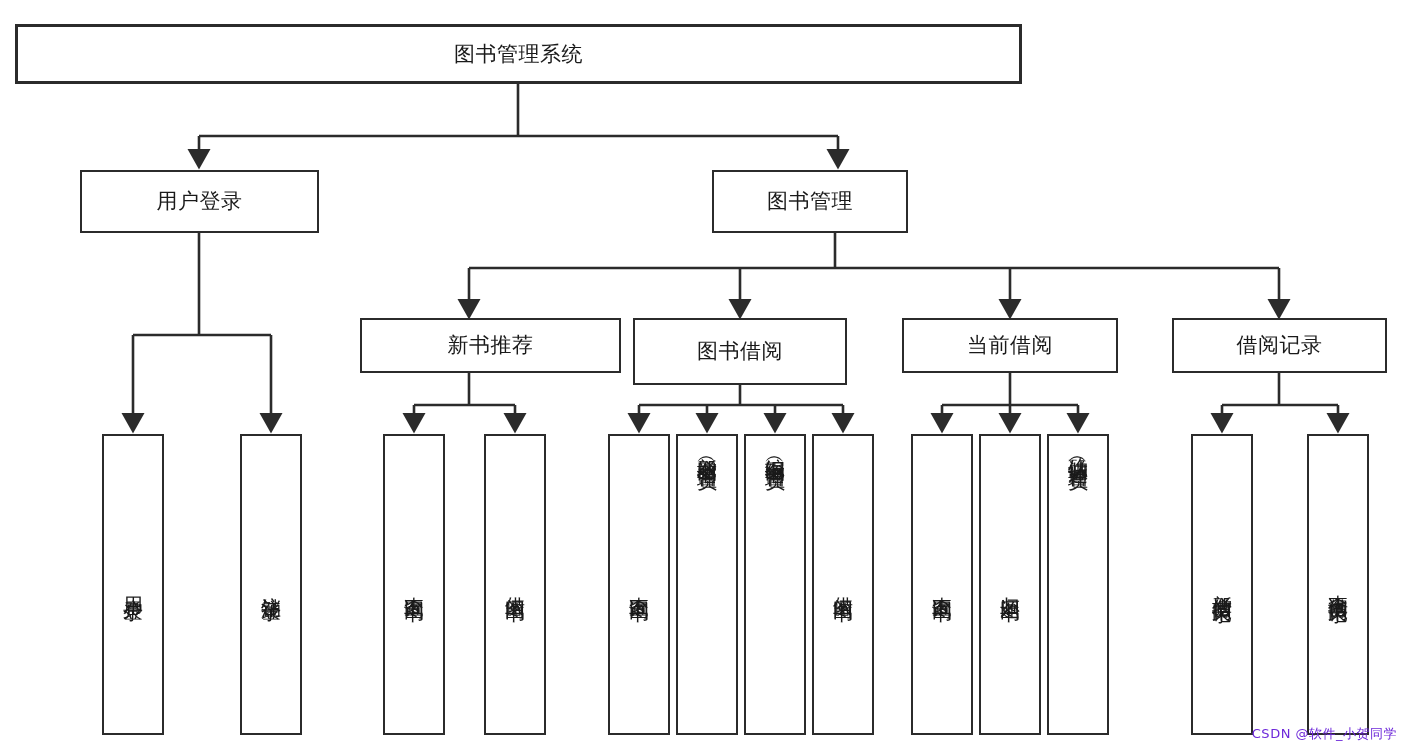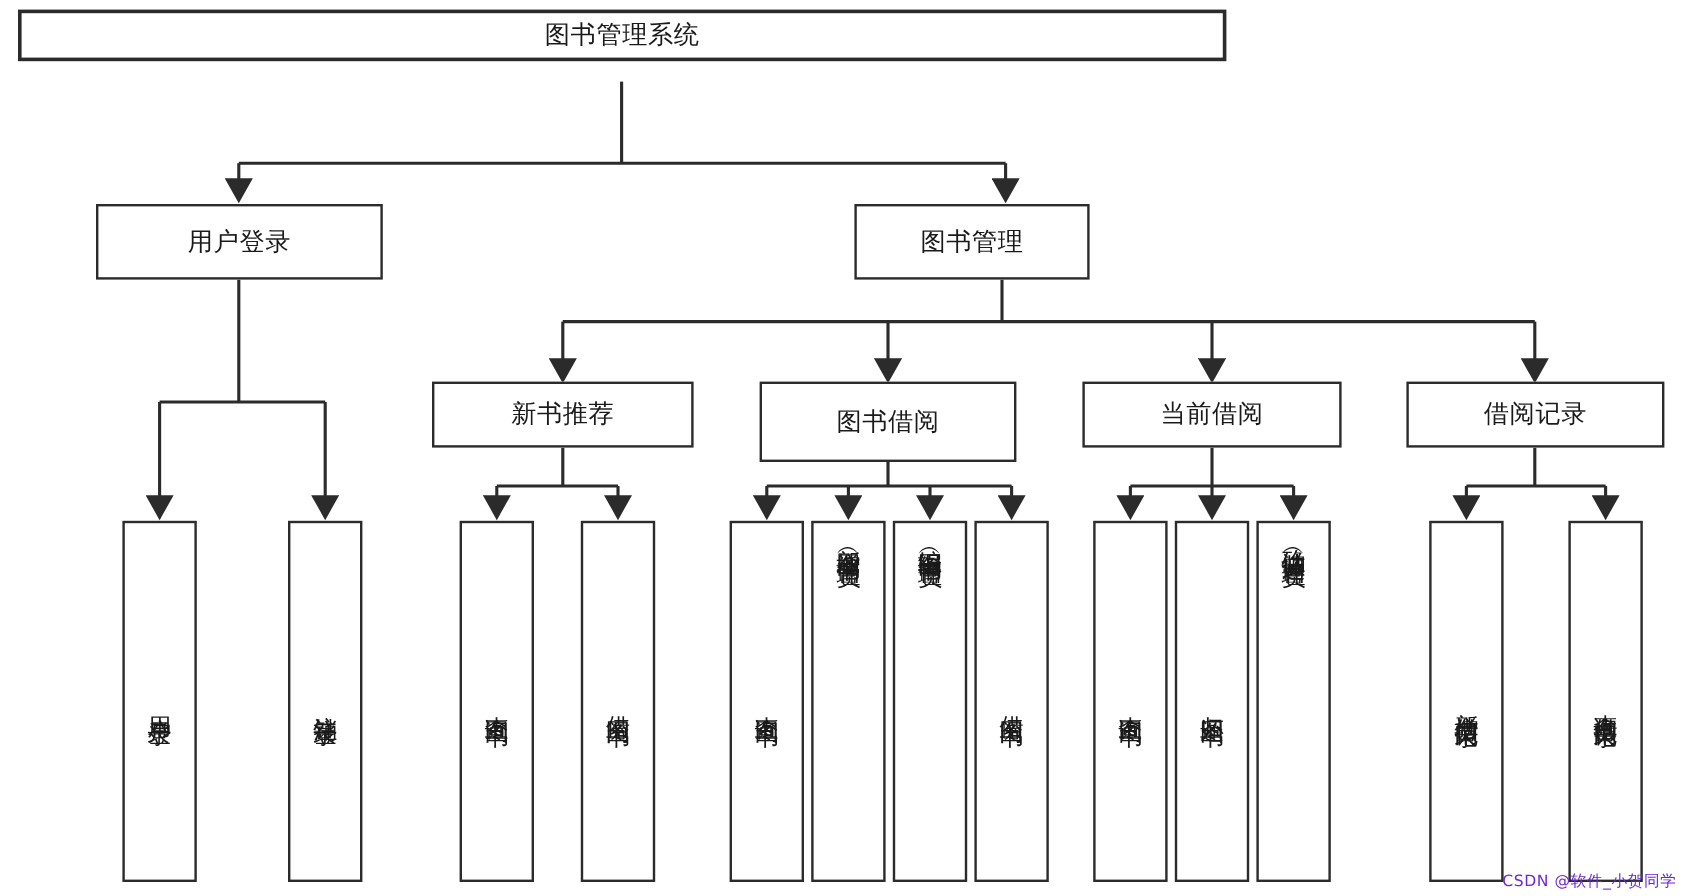--- a/index.html
+++ b/index.html
@@ -119,32 +119,32 @@
       <path d="M1010,405 L1010,422" marker-end="url(#arrow)"></path>
       <path d="M1078,405 L1078,422" marker-end="url(#arrow)"></path>
 
       <path d="M1279,373 L1279,405"></path>
       <path d="M1222,405 L1338,405"></path>
       <path d="M1222,405 L1222,422" marker-end="url(#arrow)"></path>
       <path d="M1338,405 L1338,422" marker-end="url(#arrow)"></path>
     </g>
   </svg>
 
-  <div class="node root" style="left:15px; top:8px; width:1007px; height:43px;">
+  <div class="node root" style="left:15px; top:24px; width:1007px; height:60px;">
     <span class="node-label">图书管理系统</span>
   </div>
 
   <div class="node" style="left:80px; top:170px; width:239px; height:63px;">
     <span class="node-label">用户登录</span>
   </div>
   <div class="node" style="left:712px; top:170px; width:196px; height:63px;">
     <span class="node-label">图书管理</span>
   </div>
 
-  <div class="node" style="left:360px; top:318px; width:218px; height:55px;">
+  <div class="node" style="left:360px; top:318px; width:261px; height:55px;">
     <span class="node-label">新书推荐</span>
   </div>
   <div class="node" style="left:633px; top:318px; width:214px; height:67px;">
     <span class="node-label">图书借阅</span>
   </div>
   <div class="node" style="left:902px; top:318px; width:216px; height:55px;">
     <span class="node-label">当前借阅</span>
   </div>
   <div class="node" style="left:1172px; top:318px; width:215px; height:55px;">
     <span class="node-label">借阅记录</span>

